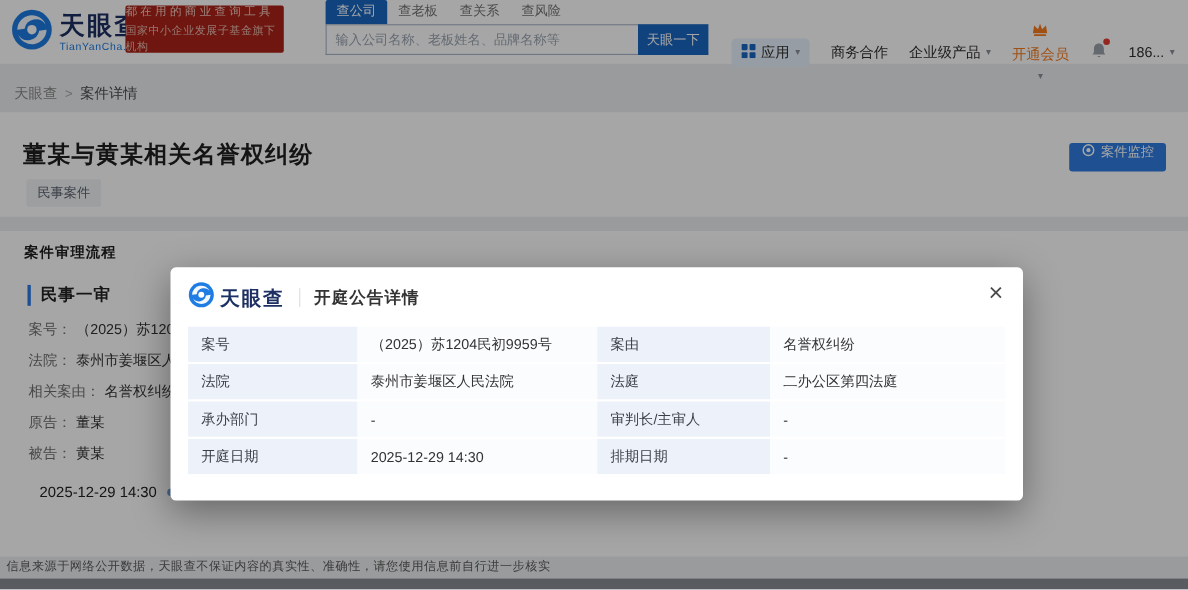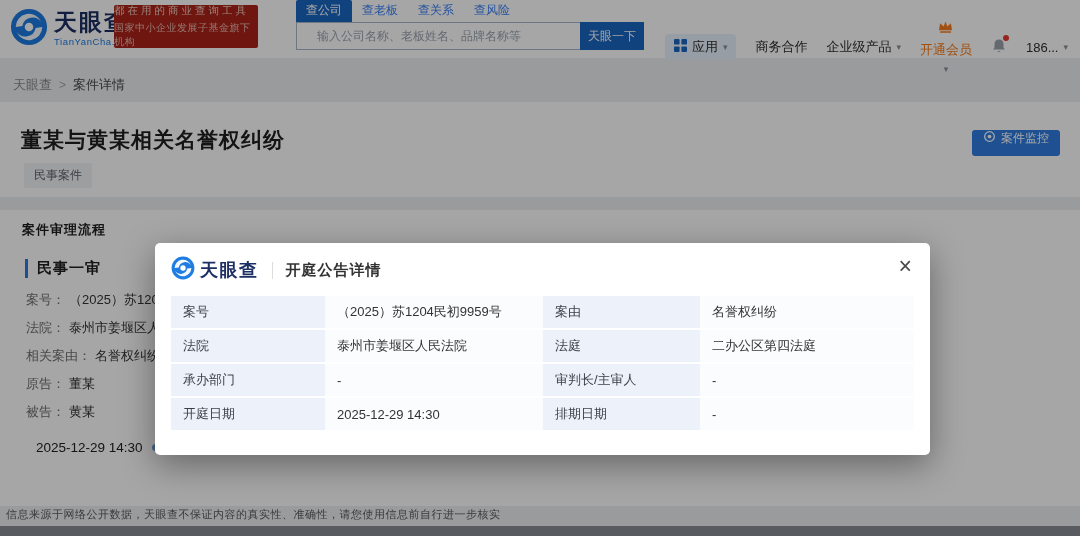--- a/index.html
+++ b/index.html
@@ -16,24 +16,24 @@
   .logo-cn { font-size:23px; font-weight:700; color:#1d2f63; letter-spacing:2px; }
   .logo-en { font-size:9.5px; color:#1e7ce2; margin-top:3px; letter-spacing:.6px; }
 
   .promo-badge { position:absolute; left:114px; top:5px; width:144px; height:43px; background:#a92317;
                  color:#eecabf; text-align:left; display:flex; flex-direction:column; justify-content:center; border-radius:2px; }
   .promo-l1 { font-size:10.5px; letter-spacing:3px; }
   .promo-l2 { font-size:10px; letter-spacing:.5px; margin-top:3px; color:#e5b9ae; }
 
   .search-block { position:absolute; left:296px; top:3px; }
   .search-tabs { display:flex; align-items:flex-end; height:19px; }
-  .search-tab { font-size:12px; color:#3b82f6; padding:2px 10px 3px; cursor:pointer; }
+  .search-tab { font-size:12px; color:#737373; padding:2px 10px 3px; cursor:pointer; }
   .search-tab.active { background:#1a66c0; color:#fff; border-radius:2px 2px 0 0; }
   .search-row { display:flex; height:28px; }
-  .search-input { width:284px; height:28px; border:1px solid #a9b6c9; border-right:none; padding:0 20px;
+  .search-input { width:284px; height:28px; border:1px solid #a9b6c9; border-right:none; padding:0 8px;
                   font-size:12px; color:#701a75; outline:none; background:#fff; }
   .search-input::placeholder { color:#9aa3b0; }
   .search-btn { width:64px; height:28px; background:#1a66c0; color:#fff; border:none; font-size:12px; cursor:pointer; }
 
   .top-nav { position:absolute; right:12px; top:20px; display:flex; align-items:center; gap:19px; font-size:13px; color:#2e2e2e;justify-content:flex-end; }
   .nav-item { display:flex; align-items:center; gap:5px; cursor:pointer; white-space:nowrap; }
   .apps-pill { background:#e9f2fd; border-radius:4px; padding:4px 9px; }
   .caret { font-size:9px; color:#8a8f99; }
   .vip { color:#f57b1c;flex-direction:column; }
   .bell-wrap { position:relative; display:flex; }

